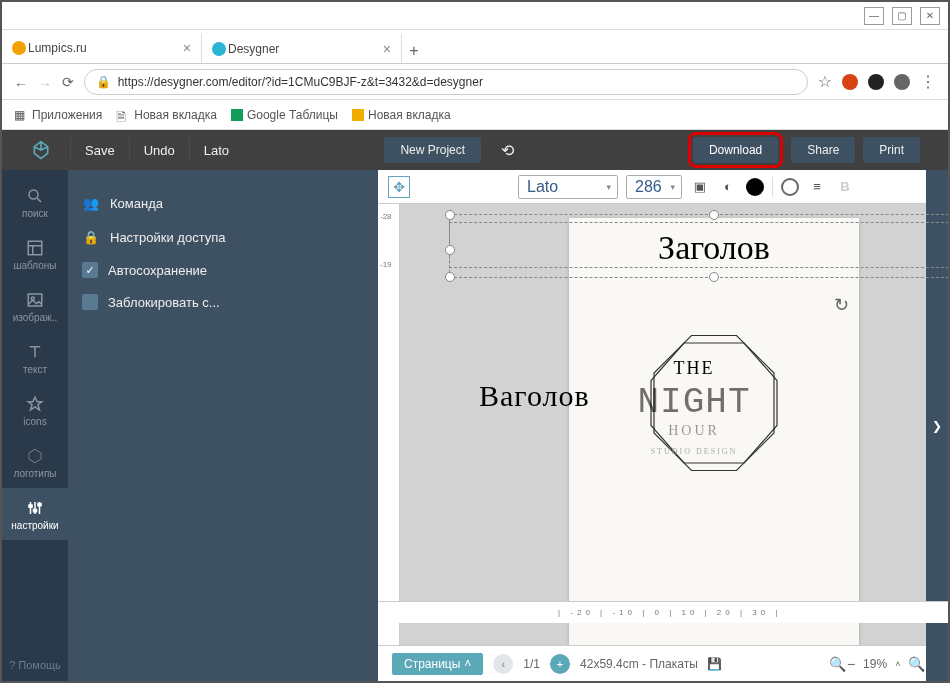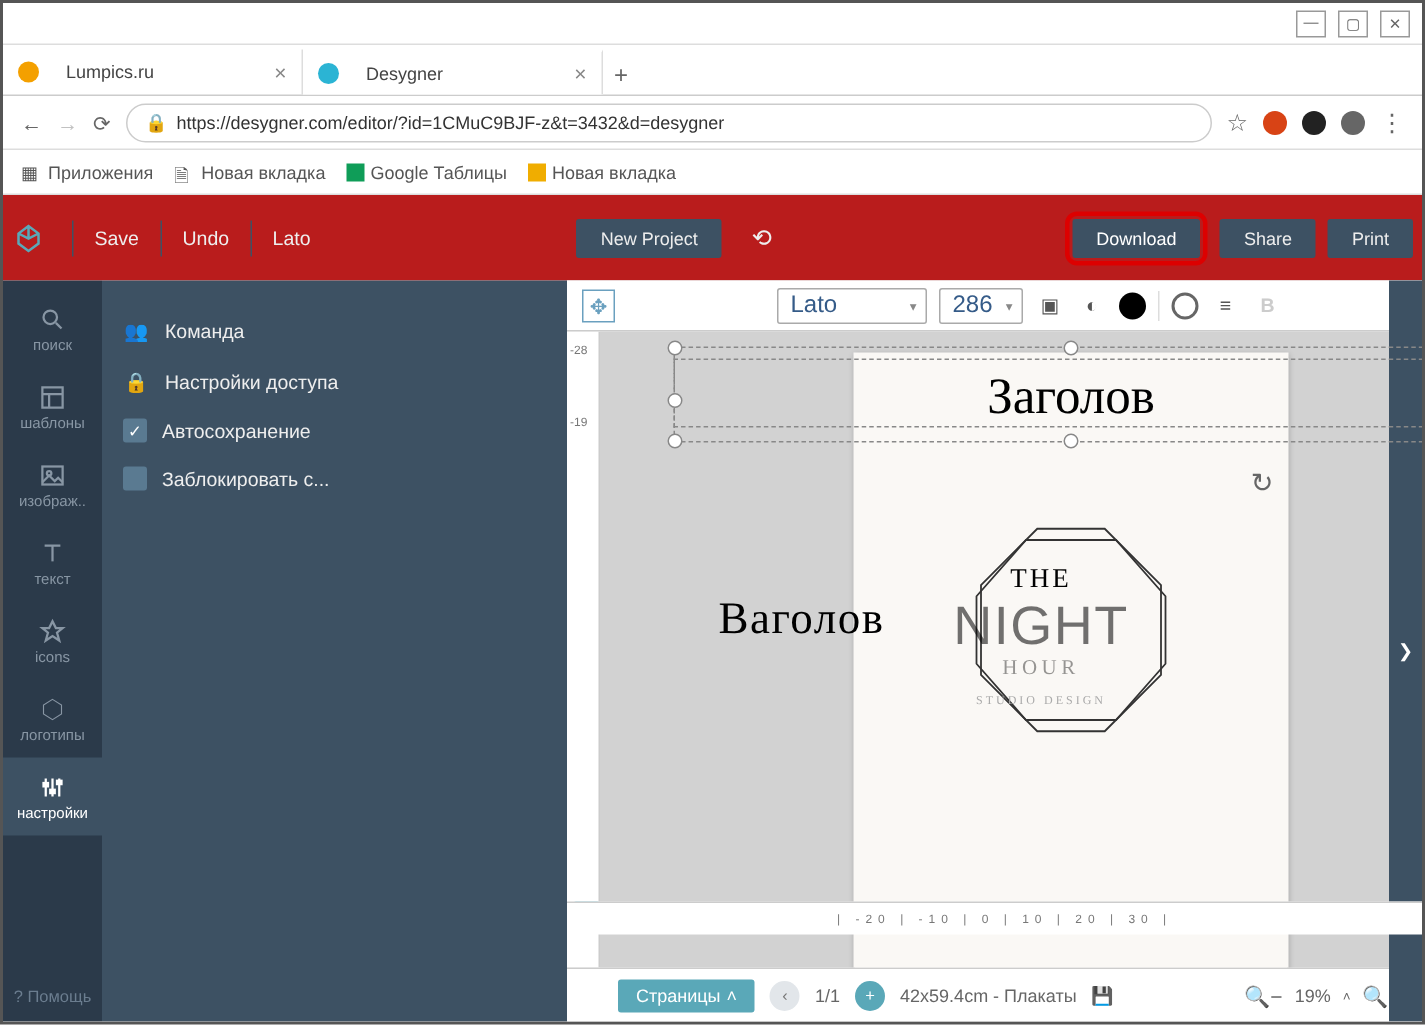--- a/index.html
+++ b/index.html
@@ -3,40 +3,40 @@
 <meta charset="utf-8">
 <style>
 * { box-sizing: border-box; margin: 0; padding: 0; }
 body { font-family: Arial, sans-serif; width: 950px; height: 683px; overflow: hidden; background: #fff; border: 2px solid #555; }
 
 
 .browser-titlebar { height: 28px; background: #fff; display: flex; justify-content: flex-end; align-items: center; padding: 0 8px; gap: 8px; border-bottom: 1px solid #ddd; }
 .win-btn { width: 20px; height: 18px; border: 1px solid #999; font-size: 10px; display: flex; align-items: center; justify-content: center; color: #666; cursor: pointer; }
 
 .browser-tabs { height: 34px; background: #fff; display: flex; align-items: flex-end; padding: 0; border-bottom: 1px solid #ccc; }
-.btab { height: 30px; width: 200px; display: flex; align-items: center; padding: 0 10px; gap: 18px; font-size: 12px; color: #444; border-right: 1px solid #ddd; }
+.btab { height: 30px; width: 200px; display: flex; align-items: center; padding: 0 10px; gap: 2px; font-size: 12px; color: #444; border-right: 1px solid #ddd; }
 .btab.active { border-top: 2px solid #fff; background: #fff; }
 .btab .fav { width: 14px; height: 14px; border-radius: 50%; }
 .btab-close { margin-left: auto; color: #888; font-size: 14px; cursor: pointer; }
 .newtab-btn { width: 24px; height: 24px; display: flex; align-items: center; justify-content: center; color: #666; font-size: 16px; cursor: pointer; }
 
 .browser-addr { height: 36px; background: #fff; display: flex; align-items: center; padding: 0 12px; gap: 10px; border-bottom: 1px solid #ddd; }
 .nav-btn { color: #666; font-size: 14px; cursor: pointer; }
 .addr-field { flex: 1; height: 26px; border: 1px solid #ccc; border-radius: 14px; display: flex; align-items: center; padding: 0 12px; font-size: 12px; color: #333; gap: 6px; }
 .addr-field .lock { color: #4caf50; }
 .toolbar-icons { display: flex; gap: 10px; align-items: center; }
 .ti { width: 16px; height: 16px; border-radius: 50%; }
 
 .bookmarks { height: 30px; background: #fff; display: flex; align-items: center; padding: 0 12px; gap: 14px; font-size: 12px; color: #555; border-bottom: 1px solid #ddd; }
 .bm { display: flex; align-items: center; gap: 4px; cursor: pointer; }
 .bm .ico { width: 14px; height: 14px; }
 
 
 .app { display: flex; flex-direction: column; height: calc(683px - 28px - 34px - 36px - 30px - 4px); }
-.app-topbar { height: 57px; background: #b91c1c; display: flex; align-items: center; padding: 0 6px; color: #eee; font-size: 13px; }
+.app-topbar { height: 40px; background: #404040; display: flex; align-items: center; padding: 0 28px; color: #eee; font-size: 13px; }
 .logo { width: 22px; height: 22px; display: flex; align-items: center; justify-content: center; margin-right: 14px; }
 .logo svg { stroke: #5aa8b8; }
 .tb-btn { padding: 6px 10px; cursor: pointer; }
 .sep { width: 1px; height: 24px; background: #3e5164; margin: 0 4px; }
 .spacer { flex: 1; }
 .pill { background: #3d5163; padding: 6px 16px; border-radius: 2px; font-size: 12px; cursor: pointer; color: #eee; }
 .download-wrap { border: 3px solid #d00; border-radius: 8px; padding: 2px; margin: 0 8px; }
 .download-wrap .pill { background: #3d5163; color: #fff; }
 
 
@@ -88,21 +88,21 @@
 .oct-text { position: absolute; top: 140px; left: -40px; right: 0; text-align: center; font-family: Georgia, serif; color: #000; }
 .oct-the { font-size: 18px; letter-spacing: 2px; }
 .oct-night { font-size: 36px; font-family: 'Times New Roman', serif; letter-spacing: 1px; position: relative; }
 .oct-sub { font-size: 8px; color: #aaa; letter-spacing: 2px; }
 .black-strip { position: absolute; bottom: 10px; left: 4px; right: 4px; height: 14px; background: #000; color: #aaa; font-size: 8px; text-align: right; padding-right: 20px; line-height: 14px; }
 .dim-label { position: absolute; bottom: 28px; right: -54px; font-size: 11px; color: #888; }
 
 .u-badge { position: absolute; left: 4px; bottom: 26px; width: 18px; height: 18px; background: #2bb4d4; color: #fff; font-size: 10px; display: flex; align-items: center; justify-content: center; border-radius: 2px; }
 
 .bottom-bar { height: 36px; background: #fff; border-top: 1px solid #ccc; display: flex; align-items: center; padding: 0 14px; gap: 10px; font-size: 12px; color: #666; }
-.pages-btn { background: #5aa8b8; color: #fff; padding: 4px 12px; border-radius: 2px; display: flex; align-items: center; gap: 4px; cursor: pointer; margin-left: 20px; }
+.pages-btn { background: #5aa8b8; color: #fff; padding: 4px 12px; border-radius: 2px; display: flex; align-items: center; gap: 4px; cursor: pointer; }
 .circ-btn { width: 20px; height: 20px; border-radius: 50%; background: #e2e6ea; display: flex; align-items: center; justify-content: center; font-size: 11px; color: #777; cursor: pointer; }
 .circ-btn.plus { background: #5aa8b8; color: #fff; }
 .bb-spacer { flex: 1; }
 .zoom-grp { display: flex; align-items: center; gap: 8px; }
 </style>
 </head>
 <body>
 
 <div class="browser-titlebar">
   <div class="win-btn">—</div>
@@ -321,21 +321,21 @@
             <div class="octagon">
               <svg width="150" height="150" viewBox="0 0 100 100" fill="none" stroke="#333" stroke-width="0.8">
                 <polygon points="35,5 65,5 90,30 90,70 65,95 35,95 10,70 10,30"></polygon>
                 <polygon points="30,10 70,10 92,35 92,65 70,90 30,90 8,65 8,35"></polygon>
               </svg>
             </div>
             <div class="oct-text">
               <div class="oct-the">THE</div>
               <div class="oct-night">
                 <span style="position:absolute;left:-50px;top:0;font-size:30px;font-family:Georgia">Ваголов</span>
-                <span style="opacity:.55;font-family:Liberation Sans, sans-serif">NIGHT</span>
+                <span style="opacity:.55;font-family:Liberation Mono, monospace">NIGHT</span>
               </div>
               <div style="font-size:14px;opacity:.4;letter-spacing:3px;font-family:'Times New Roman'">HOUR</div>
               <div class="oct-sub" style="margin-top:8px">STUDIO DESIGN</div>
             </div>
 
             <div class="black-strip"><span>44.8</span></div>
             <div class="dim-label">30.5</div>
           </div>
         </div>
         <div class="u-badge">U</div>

